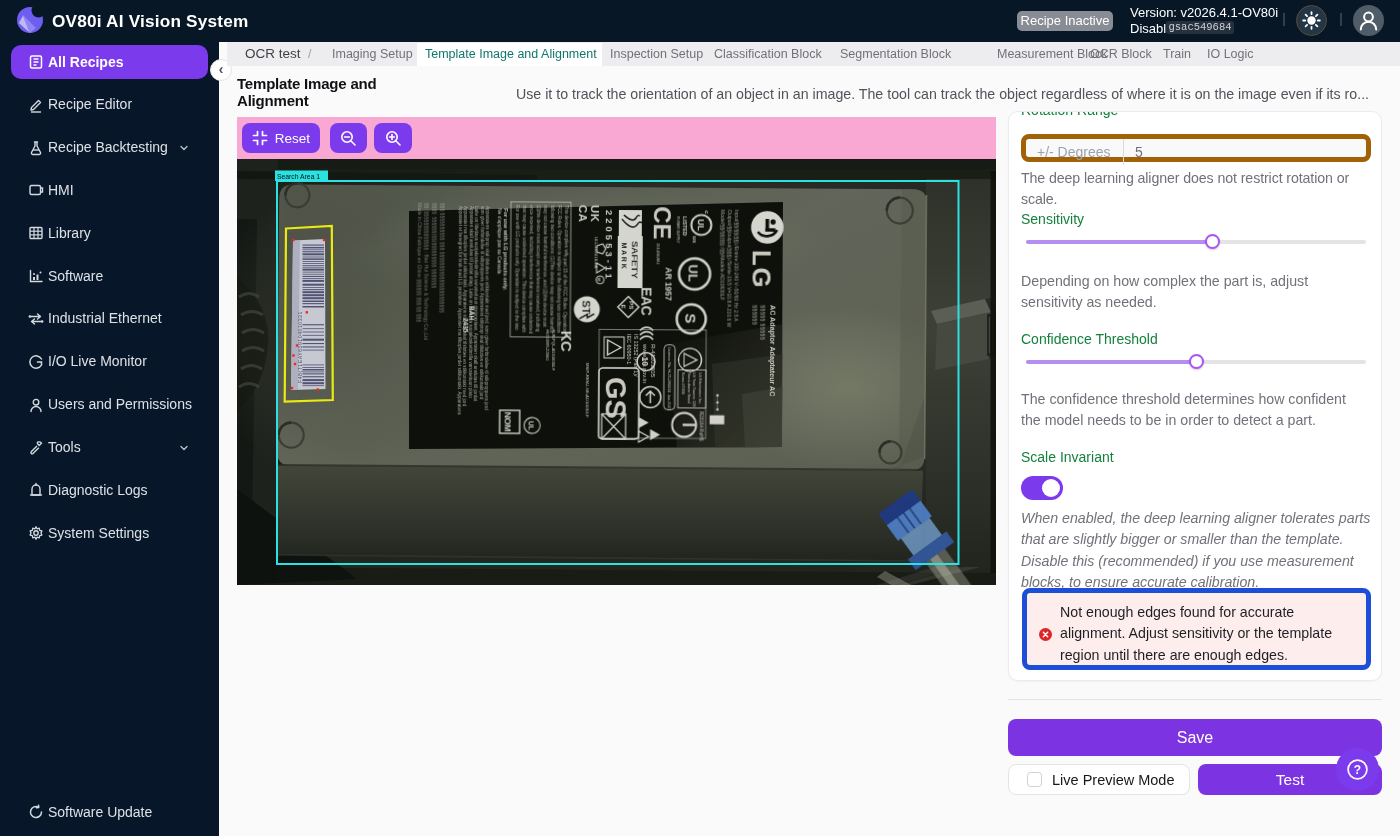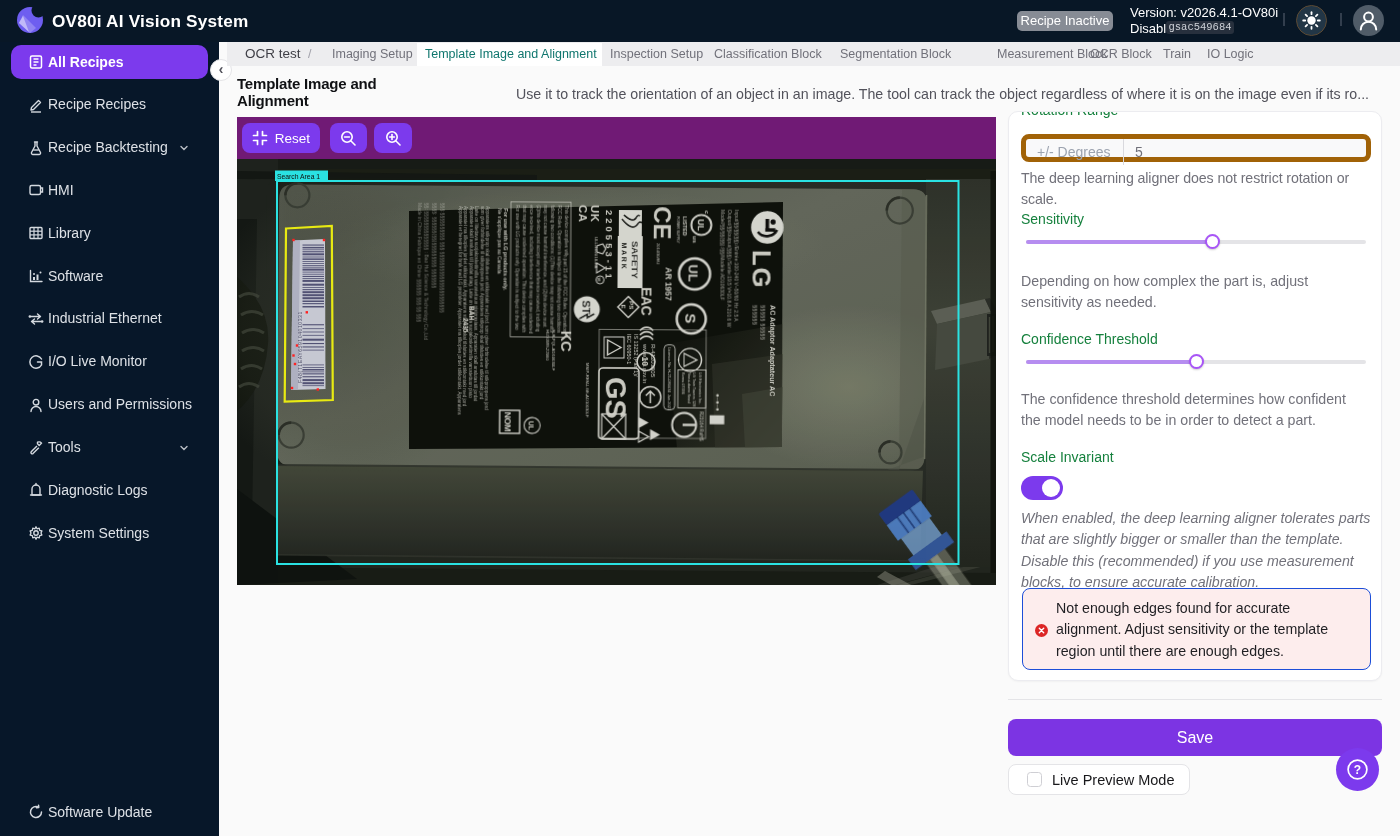--- a/index.html
+++ b/index.html
@@ -30,36 +30,36 @@
   
   #tabstrip { position:absolute; left:219px; top:42px; width:1181px; height:24px; background:#ededef;margin-left:8px; }
   .tabtx { position:absolute; top:5px; font-size:12.5px; color:#71717a; white-space:nowrap; }
   #activetab { position:absolute; left:190px; top:1px; height:23px; width:185px; background:#fff; }
 
   
   #h1a { position:absolute; left:237px; top:76px; font-size:15px; line-height:16.6px; font-weight:700; color:#101114; letter-spacing:-0.2px;}
   #desc { position:absolute; left:516px; top:86px; width:858px; font-size:14.2px; color:#52525b; white-space:nowrap; overflow:hidden; }
 
   
-  #imgtoolbar { position:absolute; left:237px; top:117px; width:759px; height:41.5px; background:#701a75; }
+  #imgtoolbar { position:absolute; left:237px; top:117px; width:759px; height:41.5px; background:#f9a8d4; }
   .pbtn { position:absolute; top:6px; height:30px; border-radius:8px; background:#7c3aed; color:#fff;
      display:flex; align-items:center; justify-content:center; font-size:13.5px; }
   #photo { position:absolute; left:237px; top:158.5px; width:759px; height:426.5px; }
 
   
   #card { position:absolute; left:1008px; top:111px; width:374px; height:570px; background:#fff;
     border:1px solid #ececf0; border-radius:10px; overflow:hidden; box-shadow:0 1px 2px rgba(0,0,0,.04); }
   .lab { position:absolute; left:12px; font-size:14px; color:#15803d; }
   .gtext { position:absolute; left:12px; font-size:14.2px; color:#71717a; line-height:21.4px; }
   .track { position:absolute; left:17px; width:340px; height:4px; border-radius:2px; background:#e4e4e7; }
   .tfill { position:absolute; left:0; top:0; height:4px; border-radius:2px; background:#b68df0; }
   .thumb { position:absolute; top:-6px; width:15px; height:15px; border-radius:50%; background:#fff; border:2px solid #a855f7; box-shadow:0 1px 2px rgba(0,0,0,.2);}
   #toggle { position:absolute; left:12px; top:364px; width:42px; height:24px; border-radius:12px; background:#7c3aed; }
   #alert { position:absolute; left:13px; top:476px; width:349px; height:82px; background:#fdeded;
-    border:1px solid #1d4ed8; border-radius:8px; }
+    border:5px solid #1d4ed8; border-radius:8px; }
 
   #sep { position:absolute; left:1008px; top:699px; width:374px; height:1px; background:#e4e4e7; }
   #save { position:absolute; left:1008px; top:719px; width:374px; height:37px; border-radius:8px; background:#7c34e3;
     color:#fff; font-size:16px; text-align:center; line-height:37px; }
   #lpbox { position:absolute; left:1008px; top:764px; width:182px; height:31px; background:#fff; border:1px solid #e4e4e7; border-radius:8px; }
   #test { position:absolute; left:1198px; top:764px; width:184px; height:31px; border-radius:8px; background:#7c34e3;
     color:#fff; font-size:15.5px; text-align:center; line-height:31px; }
   #help { position:absolute; left:1336px; top:748px; width:43px; height:43px; border-radius:50%; background:#7c3aed; }
 </style>
 </head>
@@ -110,21 +110,21 @@
         <rect x="2.5" y="2" width="11" height="12" rx="1.5" fill="none" stroke="#fff" stroke-width="1.5"></rect>
         <line x1="5.5" y1="5" x2="10.5" y2="5" stroke="#fff" stroke-width="1.5"></line>
         <line x1="5.5" y1="8" x2="10.5" y2="8" stroke="#fff" stroke-width="1.5"></line>
         <line x1="5.5" y1="11" x2="8.5" y2="11" stroke="#fff" stroke-width="1.5"></line>
       </svg>
   <div class="sitem" style="top:53.5px;font-weight:700;color:#fff">All Recipes</div>
   <svg class="sic" style="top:96.6px" viewBox="0 0 16 16">
         <path d="M3.5 10.5 L10.5 3.5 L12.5 5.5 L5.5 12.5 L3 13 Z" fill="none" stroke="#d4d9df" stroke-width="1.4" stroke-linejoin="round"></path>
         <line x1="3" y1="15" x2="13" y2="15" stroke="#d4d9df" stroke-width="1.4"></line>
       </svg>
-  <div class="sitem" style="top:96.1px">Recipe Recipes</div>
+  <div class="sitem" style="top:96.1px">Recipe Editor</div>
   <svg class="sic" style="top:139.5px" viewBox="0 0 16 16">
         <path d="M6.5 2 L9.5 2 M7 2 L7 6 L3.5 12.5 A1.5 1.5 0 0 0 5 14.5 L11 14.5 A1.5 1.5 0 0 0 12.5 12.5 L9 6 L9 2" fill="none" stroke="#d4d9df" stroke-width="1.4" stroke-linejoin="round" stroke-linecap="round"></path>
         <line x1="5.2" y1="10" x2="10.8" y2="10" stroke="#d4d9df" stroke-width="1.4"></line>
       </svg>
   <div class="sitem" style="top:139.0px">Recipe Backtesting</div>
   <svg class="chev" style="top:143px" viewBox="0 0 10 10">
         <path d="M2 3.5 L5 6.5 L8 3.5" fill="none" stroke="#b9bec5" stroke-width="1.4" stroke-linecap="round"></path>
       </svg>
   <svg class="sic" style="top:182.3px" viewBox="0 0 16 16">
         <rect x="2" y="3.5" width="10.5" height="9" rx="1.5" fill="none" stroke="#d4d9df" stroke-width="1.4"></rect>
@@ -557,20 +557,21 @@
       <div class="abs" style="left:33px;top:9px;width:292px;font-size:14.2px;color:#1f1f23;line-height:21.4px;">Not enough edges found for accurate alignment. Adjust sensitivity or the template region until there are enough edges.</div>
     </div>
   </div>
 
   <div id="sep"></div>
   <div id="lpbox">
     <div class="abs" style="left:18px;top:7px;width:15px;height:15px;border:1.5px solid #cfcfd4;border-radius:3.5px;background:#fff;"></div>
     <div class="abs" style="left:43px;top:7px;font-size:14.5px;color:#18181b;">Live Preview Mode</div>
   </div>
   <div id="save">Save</div>
+  <div id="test">Test</div>
   <div id="help">
     <svg class="abs" style="left:11px;top:11px" width="21" height="21" viewBox="0 0 21 21">
       <circle cx="10.5" cy="10.5" r="9.4" fill="none" stroke="#fff" stroke-width="1.7"></circle>
       <text x="10.5" y="14.7" font-size="12" font-weight="bold" fill="#fff" text-anchor="middle" font-family="Liberation Sans">?</text>
     </svg>
   </div>
 
 </div>
 
 </body></html>

